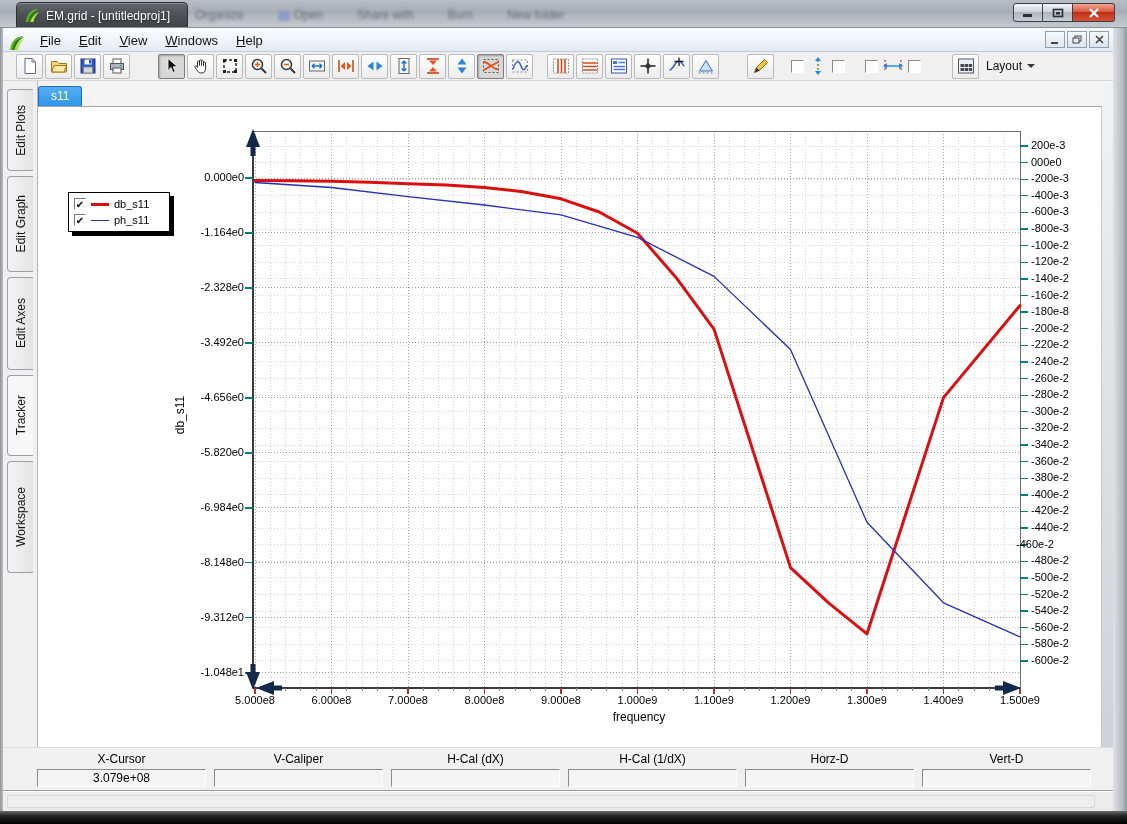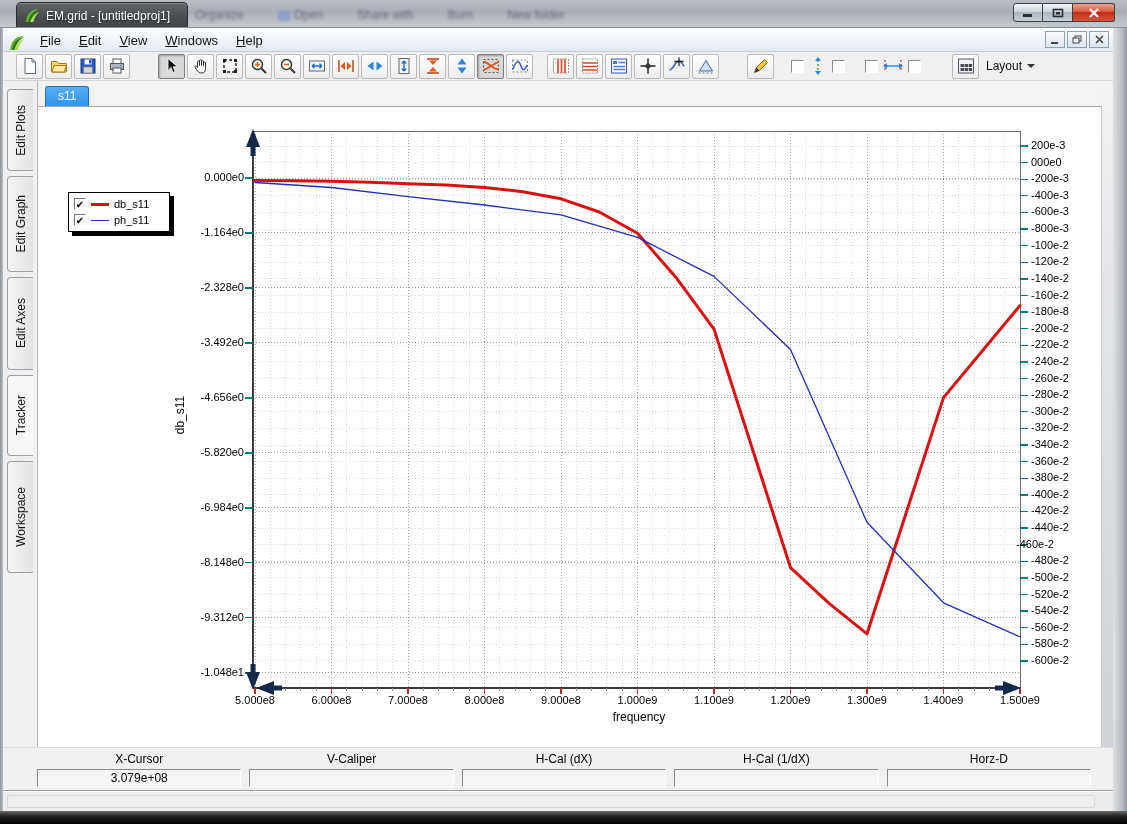--- a/index.html
+++ b/index.html
@@ -60,21 +60,21 @@
     display:flex; }
   .side-col { width:34px; padding-top:8px; display:flex; flex-direction:column; align-items:flex-start; }
   .vtab { width:26px; margin-left:4px; margin-bottom:5px; background:linear-gradient(90deg,#f4f4f4,#e3e3e3);
     border:1px solid #9aa0a8; border-right:none; border-radius:4px 0 0 4px;
     display:flex; align-items:center; justify-content:center;
     font-size:12px; color:#111; }
   .vtab span { writing-mode:vertical-rl; transform:rotate(180deg); white-space:nowrap; padding:8px 0; }
   .vtab.lighter { background:#f7f7f7; }
   .doc-col { flex:1; display:flex; flex-direction:column; border-left:1px solid #b4b4b4; }
   .tabstrip { height:26px; background:#f3f3f3; border-bottom:1px solid #a6a6a6; position:relative; }
-  .doc-tab { position:absolute; left:7px; bottom:0; height:20px; padding:2px 12px;
+  .doc-tab { position:absolute; left:0; bottom:0; height:20px; padding:2px 12px;
     background:linear-gradient(#58aef5,#2e96ea); color:#fff; font-size:12px;
     border:1px solid #1d6fc0; border-bottom:none; border-radius:3px 3px 0 0; }
   .canvas { flex:1; background:#ffffff; border-right:1px solid #c9c9c9; }
   .right-strip { width:11px; background:linear-gradient(180deg,#f2f3f4 0%,#e4e6e9 30%,#cfd2d6 100%); }
 
   
   .chart-layer { position:absolute; left:0; top:0; width:1127px; height:824px; pointer-events:none; }
   .tick-layer { position:absolute; left:0; top:0; width:1127px; height:824px; }
   .tick-left  { position:absolute; width:88px; text-align:right; font-size:11px; color:#000; }
   .tick-right { position:absolute; text-align:left; font-size:11px; color:#000; }
@@ -695,20 +695,24 @@
         <div class="box"></div>
       </div>
       <div class="cfield">
         <div class="hdr">H-Cal (1/dX)</div>
         <div class="box"></div>
       </div>
       <div class="cfield">
         <div class="hdr">Horz-D</div>
         <div class="box"></div>
       </div>
+      <div class="cfield">
+        <div class="hdr">Vert-D</div>
+        <div class="box"></div>
+      </div>
     </div>
   </div>
 
   <div class="statusbar">
       <div class="inner"></div>
     </div>
   <div class="bottom-dark"></div>
   <div class="win-border-left"></div>
   <div class="win-border-right"></div>
 </div>

